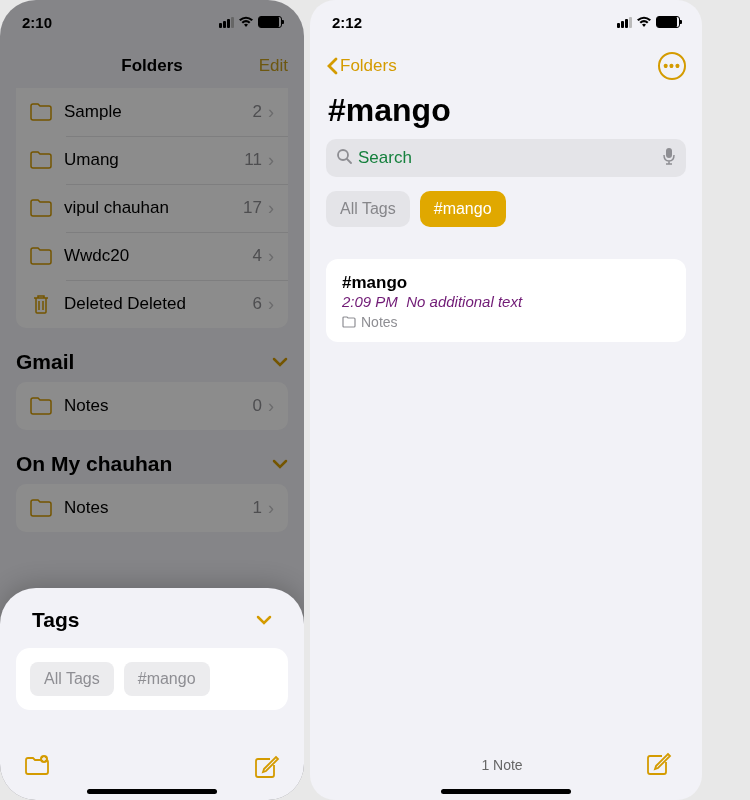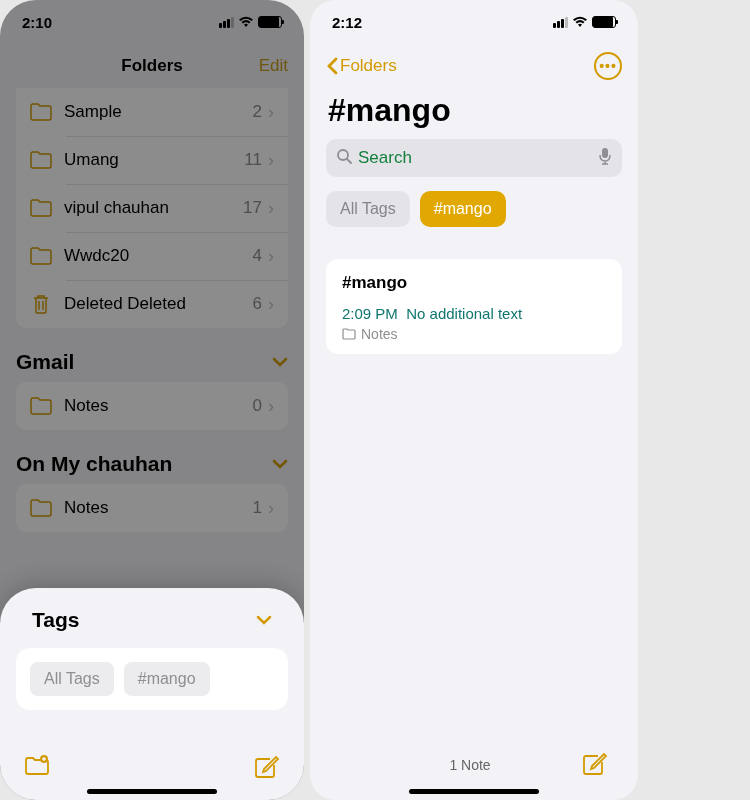--- a/index.html
+++ b/index.html
@@ -6,21 +6,21 @@
   body {
     width: 750px; height: 800px;
     font-family: -apple-system, "Helvetica Neue", Arial, sans-serif;
     background: #e8e8e8;
     display: flex;
     gap: 6px;
     overflow: hidden;
   }
   .panel { position: relative; height: 800px; border-radius: 36px; overflow: hidden; }
   .panel.left { width: 304px; }
-  .panel.right { width: 328px; background: #f2f2f7; border-radius: 25px; }
+  .panel.right { width: 392px; background: #f2f2f7; border-radius: 25px; }
 
   
   .left-inner { width: 100%; height: 100%; background: #f2f2f7; }
   .status-bar { display:flex; justify-content:space-between; align-items:center; height:44px; padding: 0 22px; font-weight:600; font-size:15px; }
   .status-icons { display:flex; gap:4px; align-items:center; }
   .sig { display:flex; gap:1px; align-items:flex-end; }
   .sig span { width:3px; background:#000; border-radius:1px; }
   .sig span:nth-child(1){height:5px;}
   .sig span:nth-child(2){height:7px;}
   .sig span:nth-child(3){height:9px;}
@@ -73,21 +73,21 @@
   .search-box { margin:0 16px; background:#e4e4e8; border-radius:10px; height:38px; display:flex; align-items:center; padding:0 10px; gap:6px; }
   .search-box .sicon { color:#8e8e93; font-size:17px; }
   .search-box span.ph { color:#15803d; font-size:17px; flex:1; }
   .search-box .mic { color:#8e8e93; font-size:17px; }
   .filter-row { display:flex; gap:10px; padding:14px 16px; }
   .filter-chip { font-size:16px; padding:9px 14px; border-radius:10px; font-weight:500; }
   .filter-chip.off { background:#e4e4e8; color:#86868a; }
   .filter-chip.on { background:#e0a800; color:#fff; }
   .note-card { background:#fff; border-radius:12px; margin:18px 16px 0; padding:14px 16px 12px; }
   .note-title { font-size:17px; font-weight:700; }
-  .note-sub { color:#0f766e; font-size:15px; margin-top:12px; }
+  .note-sub { color:#701a75; font-size:15px; margin-top:0;font-style:italic; }
   .note-loc { color:#8e8e93; font-size:14px; margin-top:4px; display:flex; align-items:center; gap:5px; }
   .note-loc svg { width:14px; height:12px; }
 
   .r-bottom { position:absolute; bottom:0; left:0; right:8px; height:70px; display:flex; align-items:center; justify-content:center; }
   .r-bottom .count { font-size:14px; color:#666; }
   .compose { position:absolute; right:22px; bottom:24px; width:26px; height:26px; }
   .r-home { position:absolute; bottom:6px; left:50%; transform:translateX(-50%); width:130px; height:5px; background:#000; border-radius:3px; }
 </style>
 </head>
 <body>

